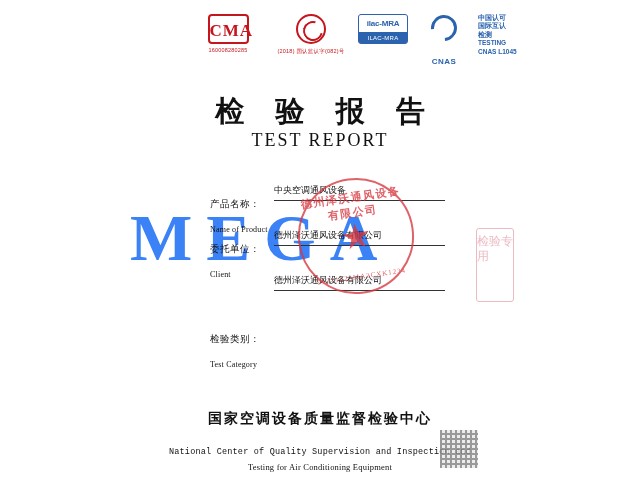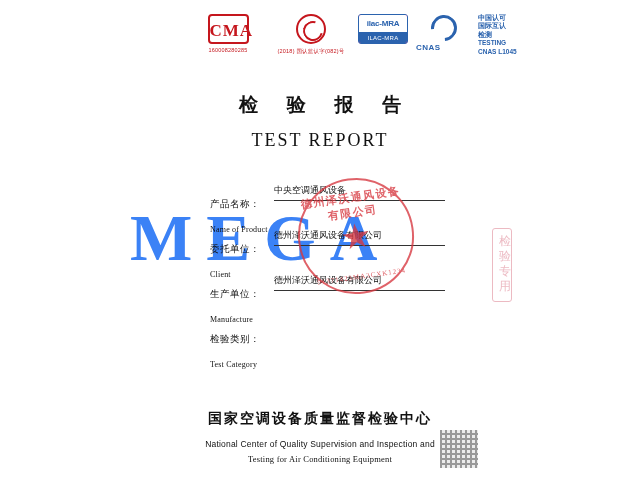--- a/index.html
+++ b/index.html
@@ -127,42 +127,43 @@
     border-bottom-color: transparent;
     transform: rotate(40deg);
     margin: 1px auto 0 auto;
     box-sizing: border-box;
   }
   .cnas-text {
     color: #2b63ae;
     font-size: 8px;
     font-weight: bold;
     letter-spacing: 0.5px;
-    margin-top: 2px;
+    text-align: center;
+    margin-top: 16px;
   }
 
   
   .logo-accred { left: 286px; width: 74px; }
   .accred-line {
     color: #2b63ae;
     font-size: 6.5px;
     line-height: 8.4px;
     font-weight: bold;
     white-space: nowrap;
   }
   .accred-line.cn { font-size: 7px; }
 
   
   .title-cn {
     position: absolute;
     top: 92px;
     left: 0; right: 0;
     text-align: center;
     font-family: "Liberation Serif", serif;
-    font-size: 19px;
+    font-size: 29px;
     font-weight: bold;
     letter-spacing: 12px;
     text-indent: 12px;
     color: #111;
   }
   .title-en {
     position: absolute;
     top: 130px;
     left: 0; right: 0;
     text-align: center;
@@ -238,24 +239,24 @@
   }
   .footer-cn {
     font-family: "Liberation Serif", serif;
     font-size: 14px;
     font-weight: bold;
     letter-spacing: 2px;
     color: #111;
     margin-top: 42px;
   }
   .footer-en1 {
-    font-family: Liberation Sans, sans-serif;
+    font-family: Liberation Mono, monospace;
     font-size: 8.5px;
     color: #111;
-    margin-top: 11px;
+    margin-top: 19px;
     letter-spacing: 0.2px;
   }
   .footer-en2 {
     font-family: "Liberation Serif", serif;
     font-size: 8.5px;
     color: #111;
     margin-top: 5px;
     letter-spacing: 0.2px;
   }
 
@@ -314,30 +315,30 @@
     color: #d7373f;
     font-family: "Liberation Serif", serif;
     font-size: 7px;
     letter-spacing: 1px;
   }
 
   
   .side-seal {
     position: absolute;
     top: 228px;
-    left: 492px;
-    width: 20px;
+    left: 476px;
+    width: 38px;
     height: 74px;
     border: 1.5px solid #e8a9b4;
     border-radius: 3px;
     color: #e8a9b4;
     font-family: "Liberation Serif", serif;
     font-size: 12px;
     line-height: 15px;
-    text-align: right;
+    text-align: left;
     padding-top: 5px;
     box-sizing: border-box;
     opacity: 0.8;
   }
 
   
   .qr {
     position: absolute;
     top: 430px;
     left: 440px;
@@ -408,24 +409,20 @@
 
     <div class="field-row">
       <div class="field-label">
         <div class="label-cn">委托单位：</div>
         <div class="label-en">Client</div>
       </div>
       <div class="field-value">德州泽沃通风设备有限公司</div>
     </div>
 
     <div class="field-row">
-      <div class="field-label">
-        <div class="label-cn">生产单位：</div>
-        <div class="label-en">Manufacture</div>
-      </div>
       <div class="field-value">德州泽沃通风设备有限公司</div>
     </div>
 
     <div class="field-row">
       <div class="field-label">
         <div class="label-cn">检验类别：</div>
         <div class="label-en">Test Category</div>
       </div>
     </div>
 

